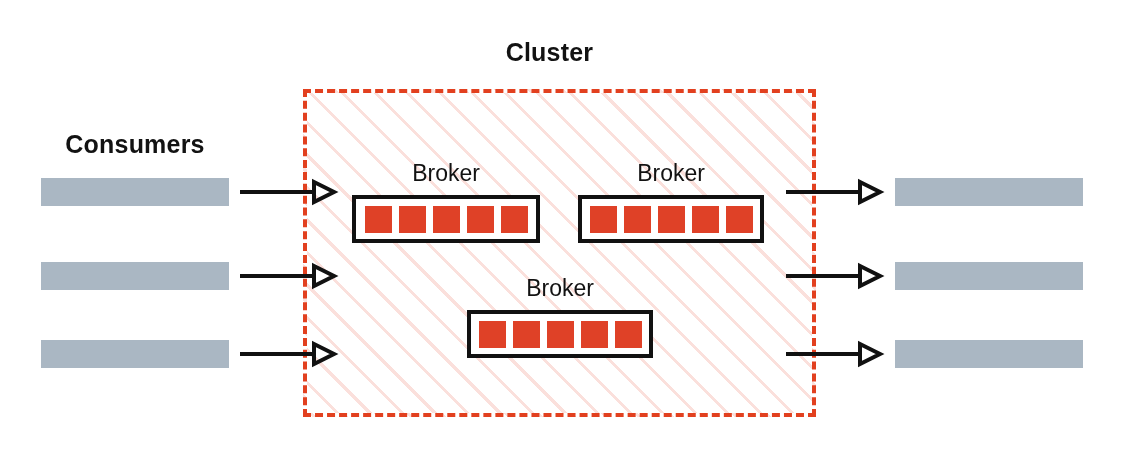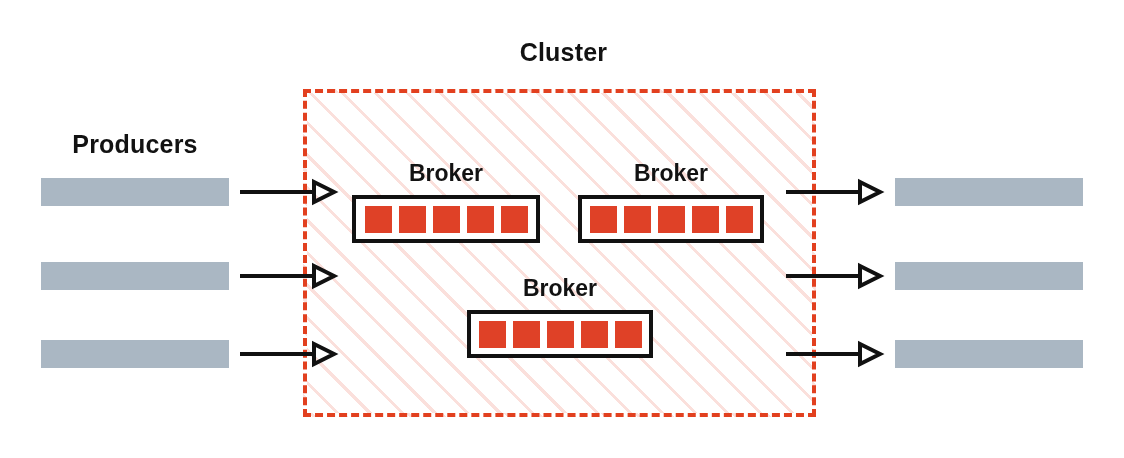--- a/index.html
+++ b/index.html
@@ -24,21 +24,21 @@
     font-family: "Liberation Sans", sans-serif;
     font-size: 25px;
     font-weight: 600;
     color: #121212;
     letter-spacing: 0.2px;
     white-space: nowrap;
     text-align: center;
   }
   #producers-title { left: 41px;  top: 130px; width: 188px; }
   #consumers-title { left: 895px; top: 130px; width: 188px; }
-  #cluster-title   { left: 307px; top: 38px;  width: 513px; }
+  #cluster-title   { left: 293px; top: 38px;  width: 513px; }
 
   
   .node-bar {
     position: absolute;
     width: 188px;
     height: 28px;
     background: #aab7c3;
   }
   #producer-bar-1 { left: 41px; top: 178px; }
   #producer-bar-2 { left: 41px; top: 262px; }
@@ -70,21 +70,21 @@
     position: absolute;
   }
   .broker-label {
     position: absolute;
     left: 0;
     top: 0;
     width: 100%;
     text-align: center;
     font-family: "Liberation Sans", sans-serif;
     font-size: 23px;
-    font-weight: 700;
+    font-weight: 400;
     color: #121212;
     white-space: nowrap;
   }
   .broker-box {
     position: absolute;
     left: 0;
     top: 35px;
     width: 100%;
     height: 48px;
     box-sizing: border-box;
@@ -120,21 +120,21 @@
 </style>
 </head>
 <body>
 
 <div id="diagram-root">
 
   <div class="heading" id="cluster-title">Cluster</div>
 
   <div id="cluster-region"></div>
 
-  <div class="heading" id="producers-title">Producers</div>
+  <div class="heading" id="producers-title">Consumers</div>
 
   <div class="node-bar" id="producer-bar-1"></div>
   <div class="node-bar" id="producer-bar-2"></div>
   <div class="node-bar" id="producer-bar-3"></div>
 
 
   <div class="node-bar" id="consumer-bar-1"></div>
   <div class="node-bar" id="consumer-bar-2"></div>
   <div class="node-bar" id="consumer-bar-3"></div>
 

